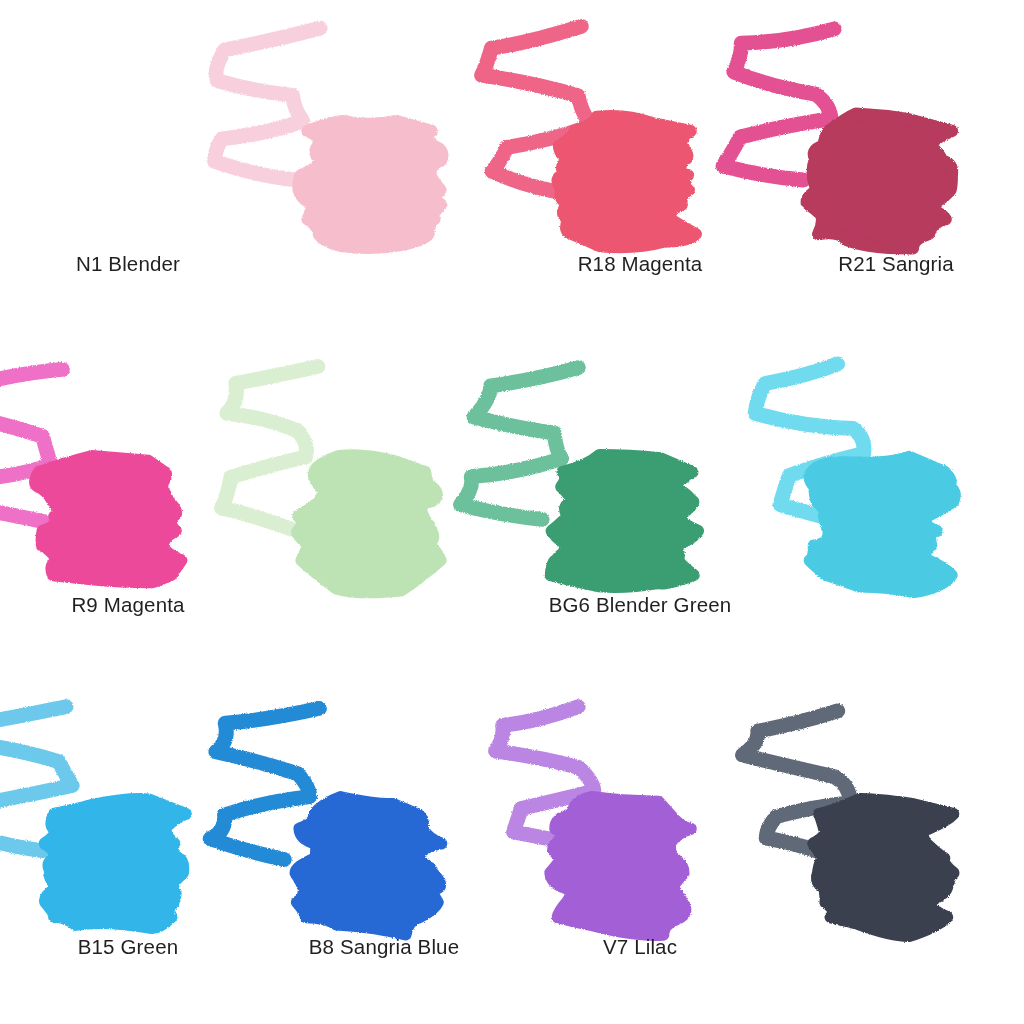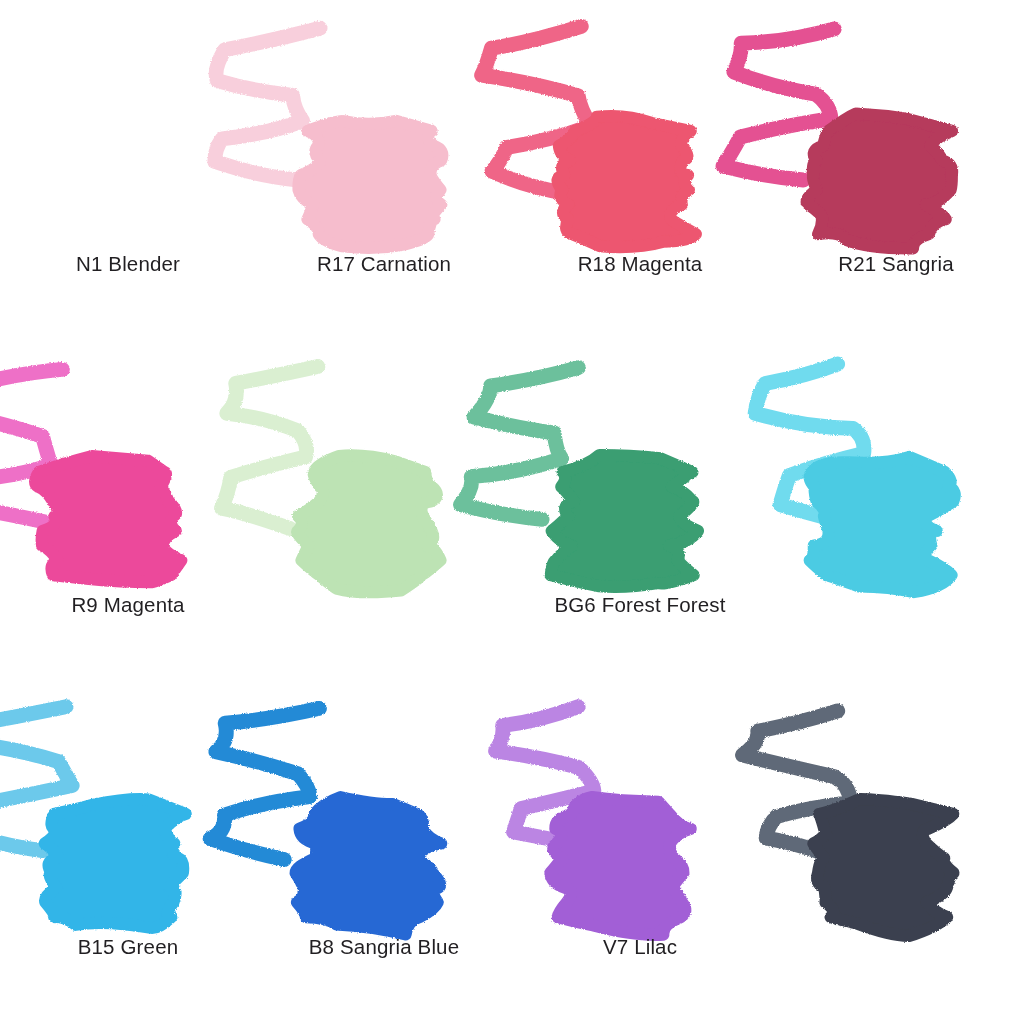--- a/index.html
+++ b/index.html
@@ -94,21 +94,20 @@
             <defs>
               <filter id="grain1" x="-20%" y="-20%" width="140%" height="140%">
                 <feTurbulence type="fractalNoise" baseFrequency="0.85" numOctaves="3" result="noise"></feTurbulence>
                 <feDisplacementMap in="SourceGraphic" in2="noise" scale="3" xChannelSelector="R" yChannelSelector="G"></feDisplacementMap>
               </filter>
             </defs>
             <path class="ink-scribble" d="M 54.8 32.3 Q 0.7 46.5 -54.4 56.9 Q -68.0 79.7 -62.9 92.3 Q -23.1 104.3 23.3 109.2 Q 25.2 126.2 34.9 138.3 Q -3.2 153.1 -57.4 159.0 Q -65.8 170.2 -65.7 185.0 Q -15.5 202.0 27.3 205.8" stroke="#f8cdda" stroke-width="17" opacity="0.94" filter="url(#grain1)"></path>
             <path class="ink-blob" d="M 182.5 150.0 Q 173.3 156.1 184.8 166.9 Q 198.5 171.7 193.4 183.7 Q 179.2 188.6 181.4 200.6 Q 182.5 204.8 192.5 217.4 Q 183.8 228.2 193.6 234.3 Q 179.1 248.4 185.8 251.1 Q 180.7 252.1 178.7 268.0 Q 177.6 273.1 151.9 279.8 Q 118.7 286.4 80.5 281.9 Q 57.8 276.3 53.3 268.0 Q 53.4 258.8 40.4 251.1 Q 42.8 246.5 46.9 234.3 Q 32.2 226.8 30.2 217.4 Q 29.7 206.3 32.7 200.6 Q 55.1 191.6 54.1 183.7 Q 46.1 173.5 52.9 166.9 Q 56.0 155.5 40.4 150.0 Q 73.0 137.7 82.0 138.8 Q 110.7 145.1 141.7 138.5 Z" fill="#f6bdcd" stroke="#f6bdcd" stroke-width="14" filter="url(#grain1)"></path>
           </svg>
         </div>
-        <div class="swatch-label">R17 Carnation</div>
       </div>
       <div class="swatch-cell">
         <div class="swatch-art">
           <svg viewBox="0 0 256 300" preserveAspectRatio="xMidYMin meet">
             <defs>
               <filter id="grain2" x="-20%" y="-20%" width="140%" height="140%">
                 <feTurbulence type="fractalNoise" baseFrequency="0.85" numOctaves="3" result="noise"></feTurbulence>
                 <feDisplacementMap in="SourceGraphic" in2="noise" scale="3" xChannelSelector="R" yChannelSelector="G"></feDisplacementMap>
               </filter>
             </defs>
@@ -168,21 +167,21 @@
             <defs>
               <filter id="grain6" x="-20%" y="-20%" width="140%" height="140%">
                 <feTurbulence type="fractalNoise" baseFrequency="0.85" numOctaves="3" result="noise"></feTurbulence>
                 <feDisplacementMap in="SourceGraphic" in2="noise" scale="3" xChannelSelector="R" yChannelSelector="G"></feDisplacementMap>
               </filter>
             </defs>
             <path class="ink-scribble" d="M 57.5 30.6 Q 9.2 44.4 -43.1 51.4 Q -43.0 66.6 -62.2 87.0 Q -10.1 100.6 29.6 105.1 Q 32.1 126.2 38.3 134.7 Q -11.6 151.1 -65.3 155.4 Q -61.9 168.4 -77.6 187.4 Q -36.9 198.5 15.9 204.3" stroke="#63bd96" stroke-width="17" opacity="0.94" filter="url(#grain6)"></path>
             <path class="ink-blob" d="M 188.0 150.0 Q 170.2 161.8 164.4 166.9 Q 176.2 169.6 188.4 183.7 Q 191.8 184.8 173.1 200.6 Q 174.5 209.0 194.3 217.4 Q 184.5 230.9 161.3 234.3 Q 176.5 238.1 171.0 251.1 Q 177.1 258.7 189.4 268.0 Q 157.3 280.2 148.3 277.1 Q 111.5 283.3 81.4 280.7 Q 54.7 275.6 25.9 268.0 Q 27.6 251.6 31.9 251.1 Q 37.2 244.0 49.7 234.3 Q 37.2 231.8 26.9 217.4 Q 33.0 213.2 45.8 200.6 Q 36.4 187.8 52.6 183.7 Q 42.7 170.9 37.9 166.9 Q 46.7 155.6 39.4 150.0 Q 68.1 143.0 81.6 130.6 Q 113.9 130.5 151.5 134.3 Z" fill="#3a9e72" stroke="#3a9e72" stroke-width="14" filter="url(#grain6)"></path>
           </svg>
         </div>
-        <div class="swatch-label">BG6 Forest Forest</div>
+        <div class="swatch-label">BG6 Blender Green</div>
       </div>
       <div class="swatch-cell">
         <div class="swatch-art">
           <svg viewBox="0 0 256 300" preserveAspectRatio="xMidYMin meet">
             <defs>
               <filter id="grain7" x="-20%" y="-20%" width="140%" height="140%">
                 <feTurbulence type="fractalNoise" baseFrequency="0.85" numOctaves="3" result="noise"></feTurbulence>
                 <feDisplacementMap in="SourceGraphic" in2="noise" scale="3" xChannelSelector="R" yChannelSelector="G"></feDisplacementMap>
               </filter>
             </defs>

